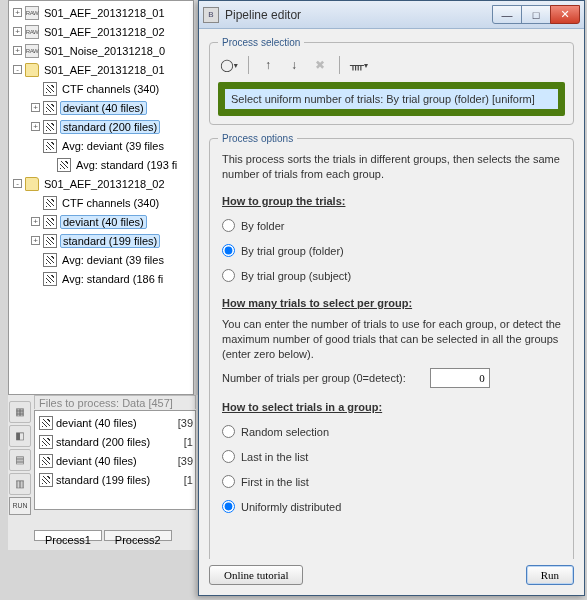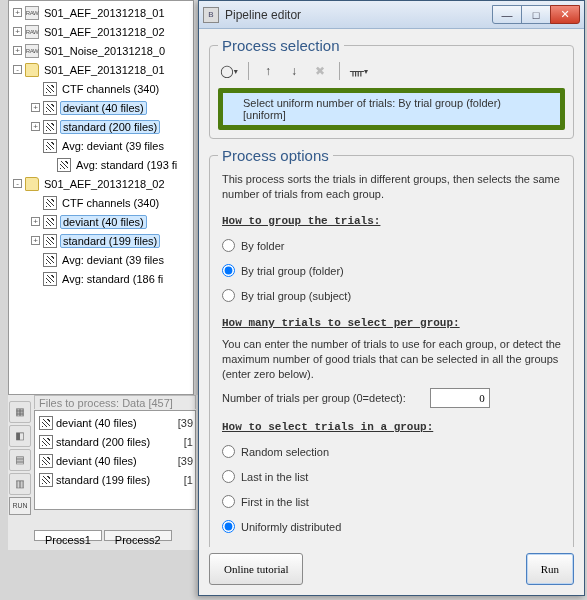--- a/index.html
+++ b/index.html
@@ -217,21 +217,21 @@
     overflow: hidden;
   }
   fieldset {
     border: 1px solid #b8b8b8;
     border-radius: 4px;
     margin: 0 0 8px 0;
     padding: 6px 8px 8px 8px;
   }
   legend {
     color: #335a8a;
-    font-size: 15px;
+    font-size: 10px;
     padding: 0 4px;
   }
   .toolbar {
     display: flex;
     align-items: center;
     gap: 4px;
     margin-bottom: 6px;
   }
   .tool {
     width: 22px; height: 22px;
@@ -242,36 +242,35 @@
     border-radius: 2px;
   }
   .tool.disabled { color: #bbb; }
   .sep {
     width: 1px; height: 18px;
     background: #aaa;
     margin: 0 4px;
   }
   .process-row {
     background: #cfe8ff;
-    border: 5px solid #4d7c0f;
+    border: 7px solid #4d7c0f;
     border-radius: 2px;
-    padding: 4px 20px;
+    padding: 4px 6px;
     color: #333;
   }
   .opt-body {
     padding: 2px 4px;
     color: #333;
     font-size: 11px;
     line-height: 15px;
   }
   .sect-hd {
     font-weight: bold;
     text-decoration: underline;
     margin: 12px 0 6px 0;
-    font-family: Liberation Mono, monospace;
   }
   .radio-row {
     display: flex;
     align-items: flex-start;
     gap: 6px;
     margin: 10px 0;
   }
   input[type=radio] { margin: 0; }
   .num-row {
     display: flex;
@@ -286,21 +285,21 @@
     border: 1px solid #888;
     font-family: Tahoma;
     font-size: 11px;
   }
   .btn-bar {
     display: flex;
     padding: 6px 10px 10px 10px;
     gap: 8px;
   }
   .btn {
-    height: 32px;
+    height: 20px;
     border: 1px solid #8a8a8a;
     background: linear-gradient(to bottom, #fefefe, #e3e3e3);
     border-radius: 3px;
     padding: 0 14px;
     font-family: Tahoma;
     font-size: 11px;
     display: flex; align-items: center; justify-content: center;
   }
   .btn.primary { border-color: #4a7fc0; box-shadow: 0 0 0 1px #bcd6f3 inset; }
   .spacer { flex: 1; }

